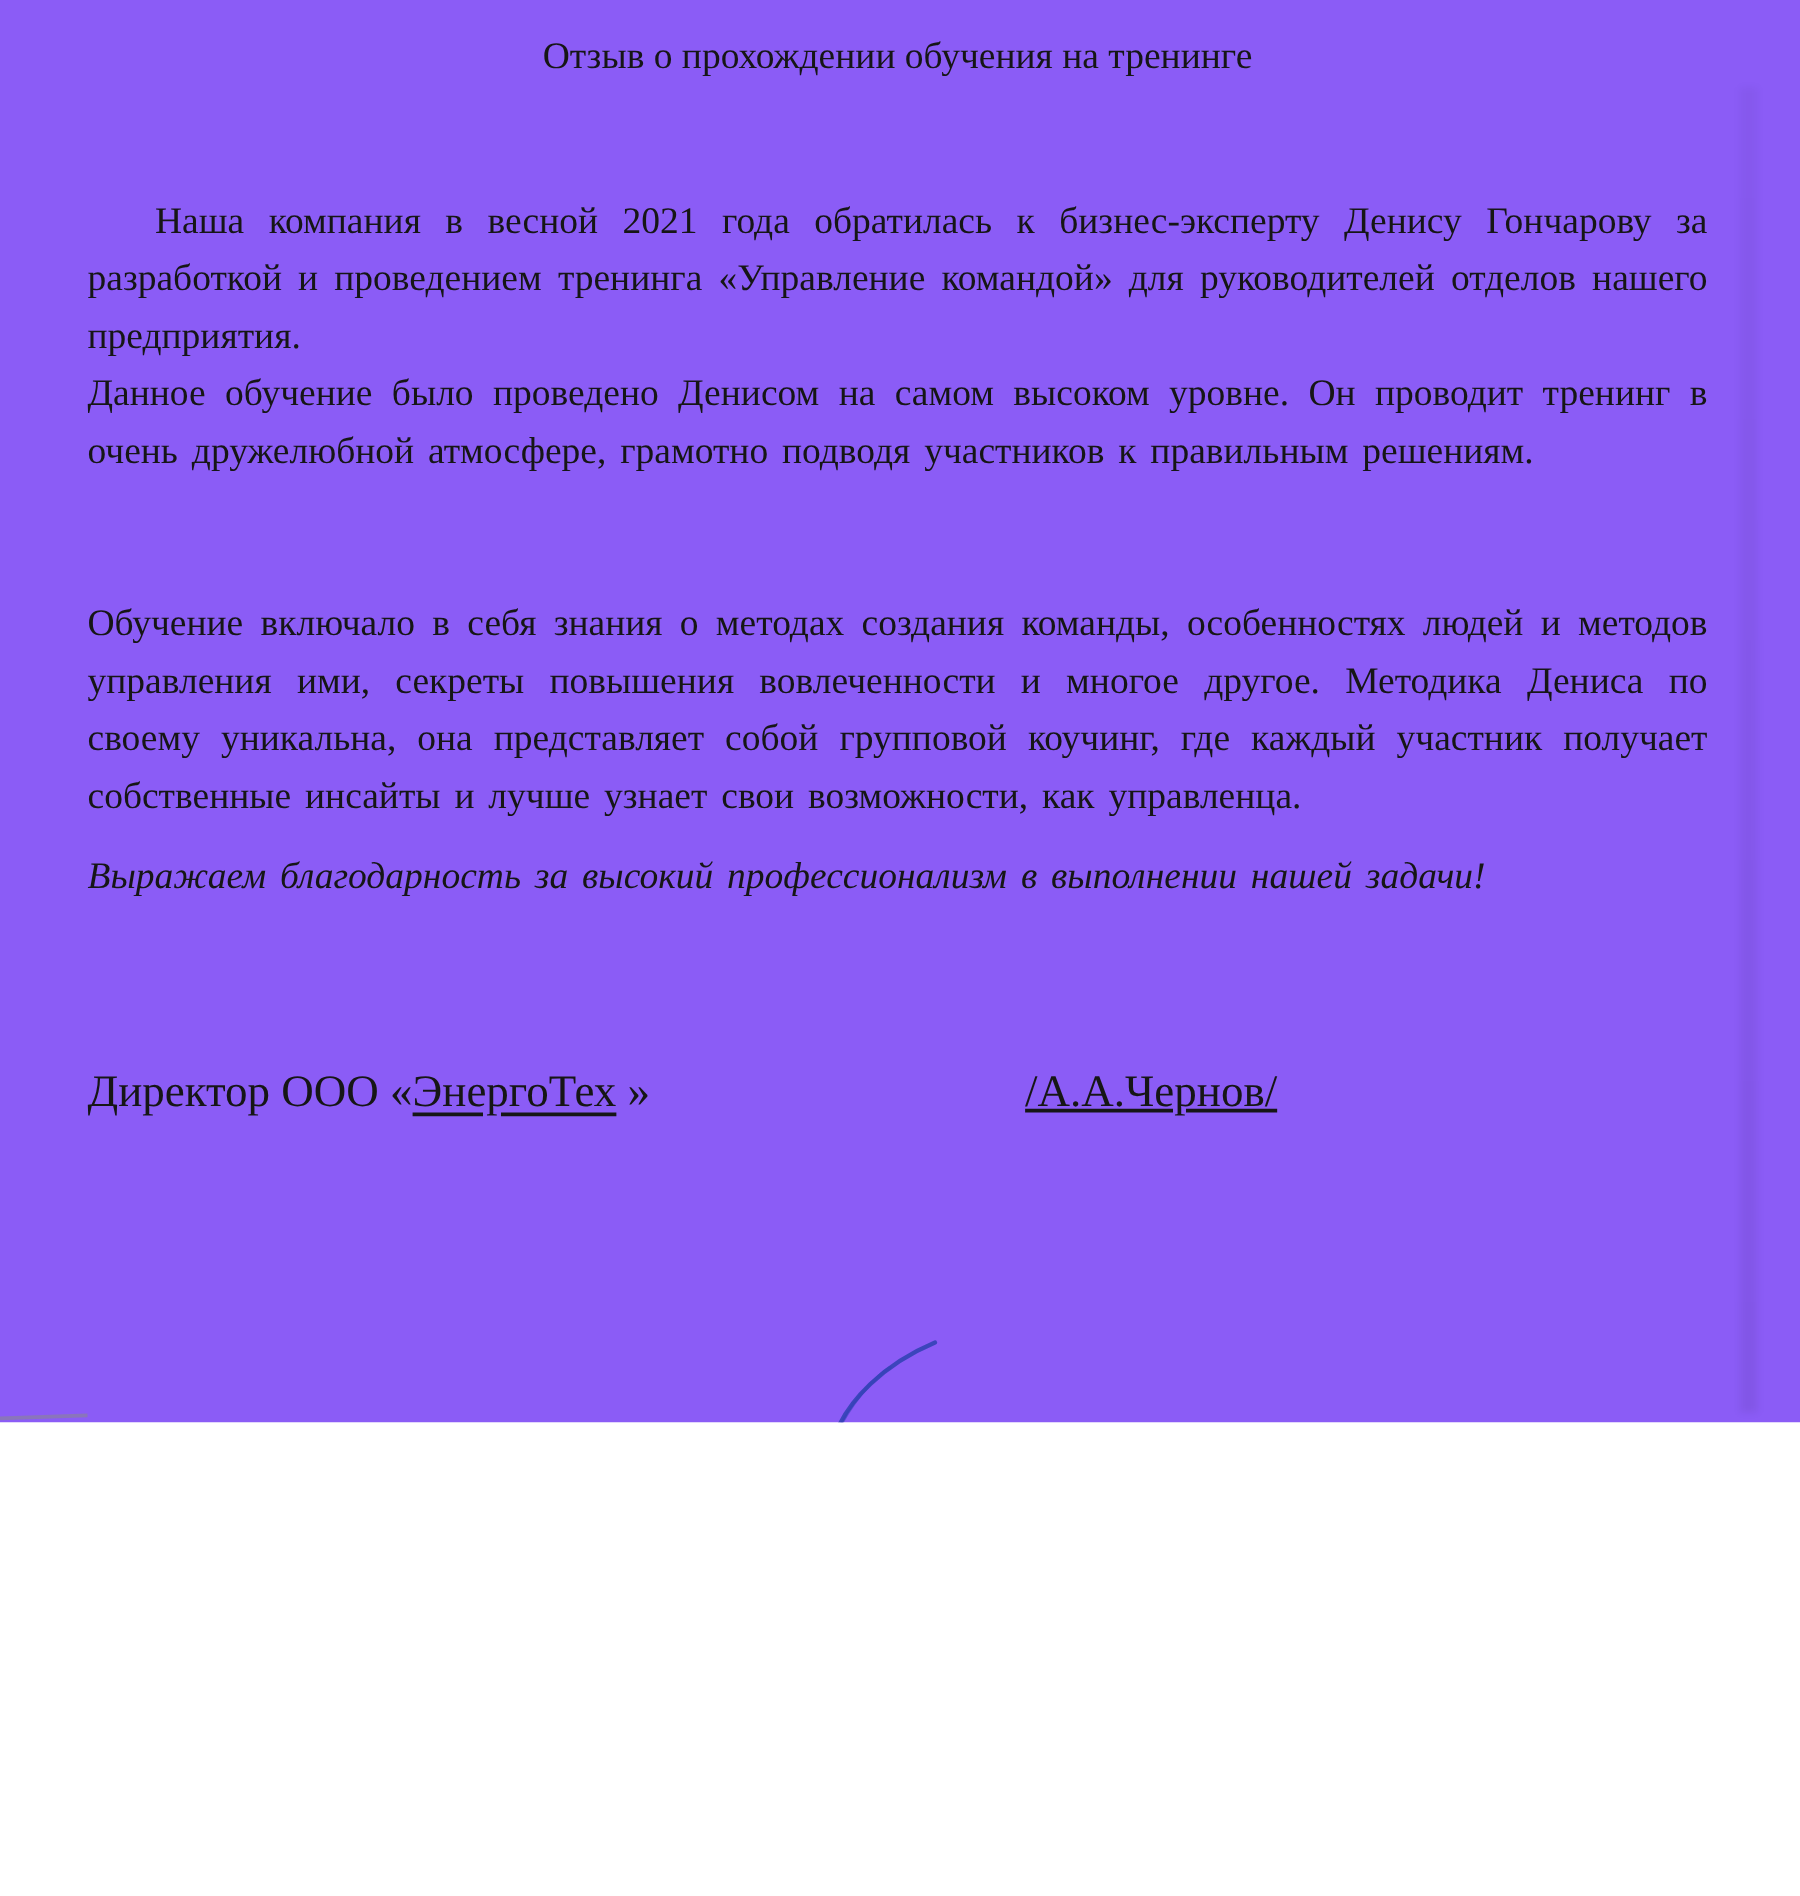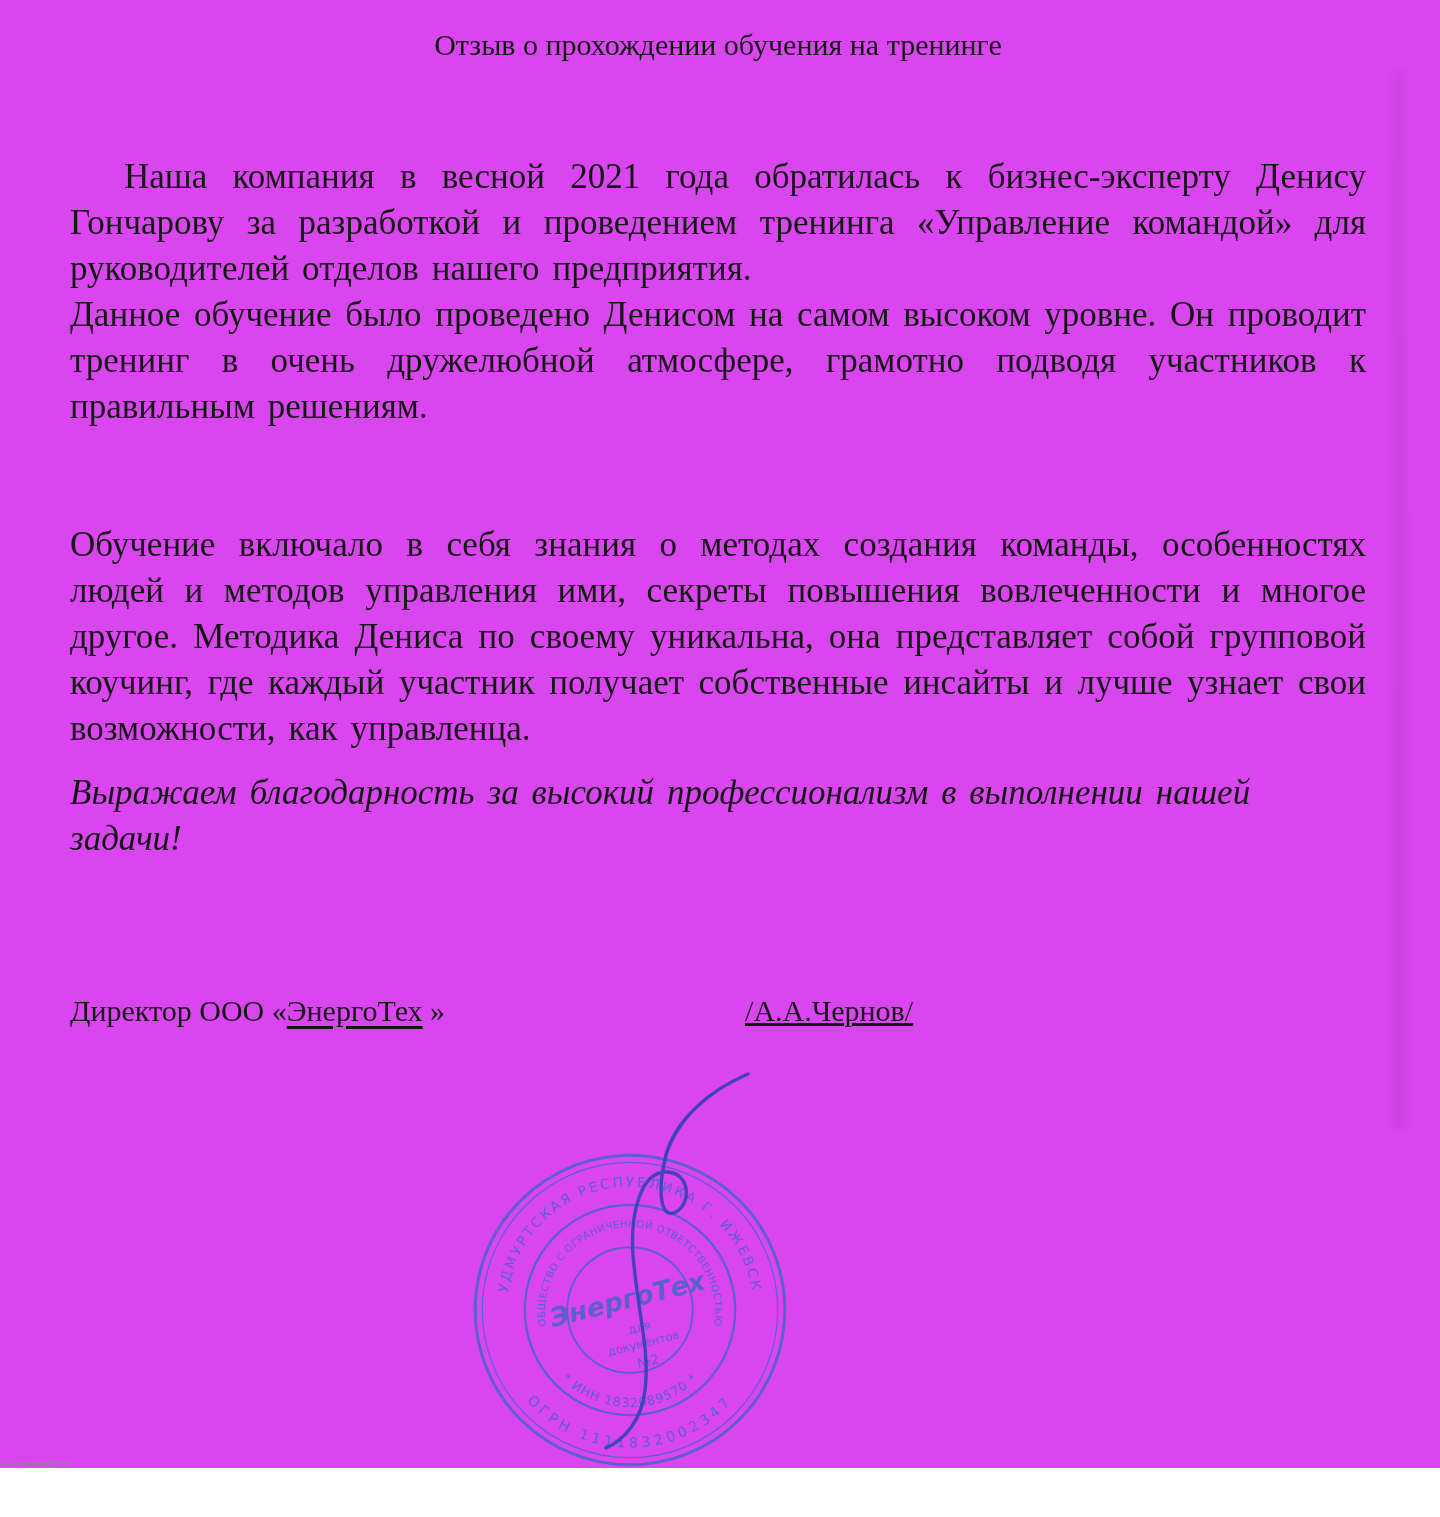--- a/index.html
+++ b/index.html
@@ -3,57 +3,57 @@
 <meta charset="utf-8">
 <style>
   html, body {
     margin: 0;
     padding: 0;
     background: #ffffff;
   }
   .page {
     position: relative;
     width: 1440px;
-    height: 1468px;
-    background: #d946ef;
+    height: 1138px;
+    background: #8b5cf6;
     overflow: hidden;
     font-family: "Liberation Serif", serif;
     color: #161616;
   }
   .doc {
     position: relative;
     padding: 24px 74px 0 70px;
     z-index: 2;
   }
   .title {
     text-align: center;
     font-size: 30px;
     line-height: 42px;
     margin: 0;
   }
   .title.second {
     margin-top: 22px;
   }
   p.para {
-    font-size: 35px;
+    font-size: 30px;
     line-height: 46px;
     text-align: justify;
     word-spacing: 0.12em;
     margin: 0;
   }
   p.p1 { margin-top: 88px; text-indent: 54px; }
   p.p2 { }
   p.p3 { margin-top: 92px; }
   p.p4 { margin-top: 52px; text-align: left; }
   p.p5 { margin-top: 18px; text-align: left; font-style: italic; }
   .sig-row {
     display: flex;
     align-items: flex-start;
     margin-top: 126px;
-    font-size: 30px;
+    font-size: 36px;
     line-height: 46px;
   }
   .sig-company {
     text-decoration: underline;
     text-underline-offset: 5px;
   }
   .sig-name {
     margin-left: 300px;
     text-decoration: underline;
   }

